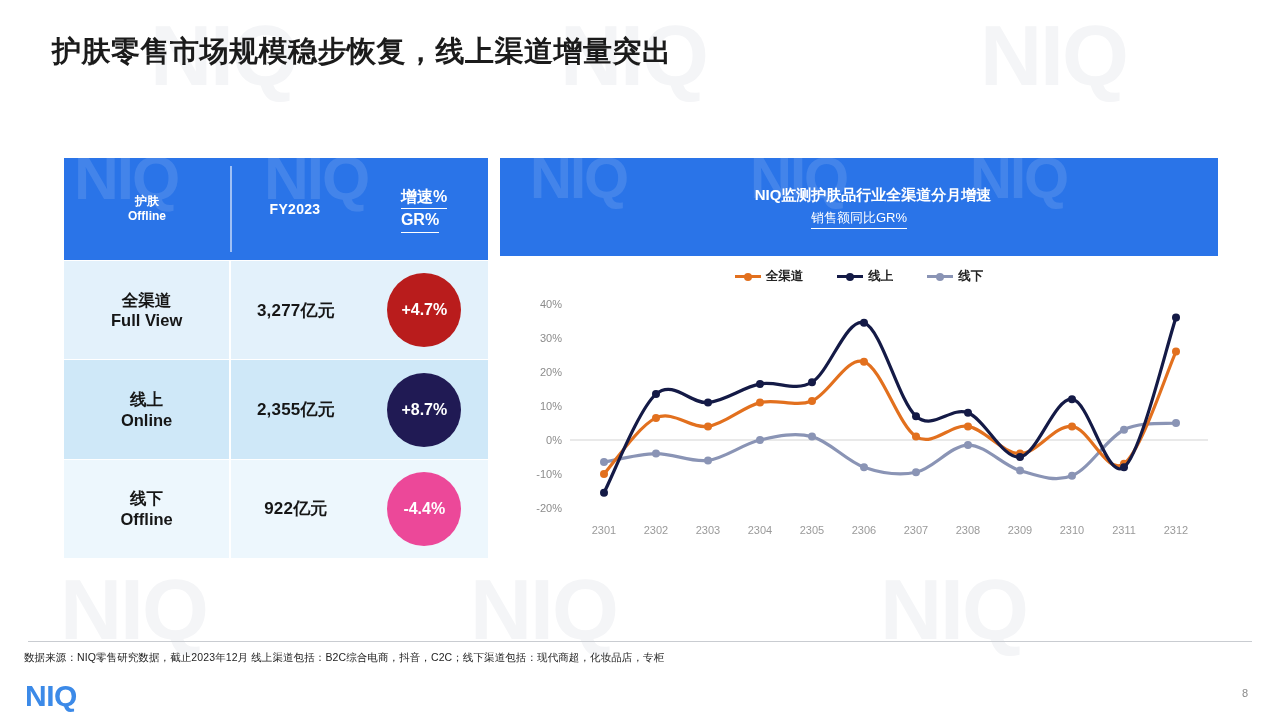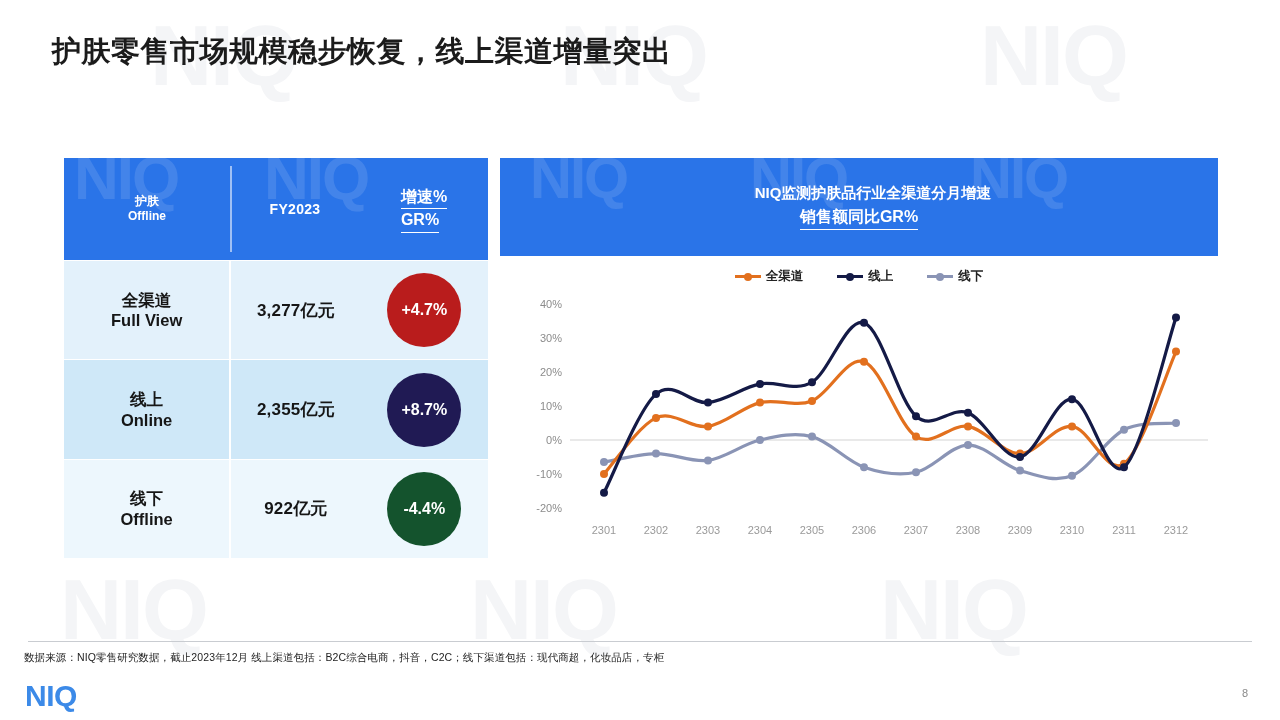--- a/index.html
+++ b/index.html
@@ -120,21 +120,21 @@
   #panel-head {
     height: 98px;
     background: #2a74e8;
     display: flex; flex-direction: column;
     align-items: center; justify-content: center;
     color: #fff;
     position: relative;
     overflow: hidden;
   }
   #panel-head .l1 { font-size: 15px; font-weight: 700; z-index: 2; margin-bottom: 4px; padding-left: 28px; }
-  #panel-head .l2 { font-size: 16px; font-weight: 700; z-index: 2; border-bottom: 1.6px solid #fff; padding-bottom: 1px; }
+  #panel-head .l2 { font-size: 13px; font-weight: 400; z-index: 2; border-bottom: 1.6px solid #fff; padding-bottom: 1px; }
 
   #legend {
     position: absolute;
     left: 0; right: 0; top: 110px;
     display: flex;
     justify-content: center;
     gap: 34px;
     align-items: center;
   }
   .lg { display: flex; align-items: center; gap: 5px; font-size: 12.5px; color: #222; font-weight: 600; }
@@ -252,21 +252,21 @@
     <div class="trow rowC">
       <div class="cell c1 lbl">
         <div class="lbl-cn">线下</div>
         <div class="lbl-en">Offline</div>
       </div>
       <div class="gap"></div>
       <div class="cell c2">
         <span class="val">922亿元</span>
       </div>
       <div class="cell c3">
-        <div class="badge" style="background:#14532d;">
+        <div class="badge" style="background:#ec4899;">
           <span>-4.4%</span>
         </div>
       </div>
     </div>
   </div>
 
   <div id="panel">
     <div id="panel-head">
       <div class="wm" style="left:30px;top:-14px;font-size:58px;color:rgba(255,255,255,.12);">NIQ</div>
       <div class="wm" style="left:250px;top:-14px;font-size:58px;color:rgba(255,255,255,.12);">NIQ</div>

